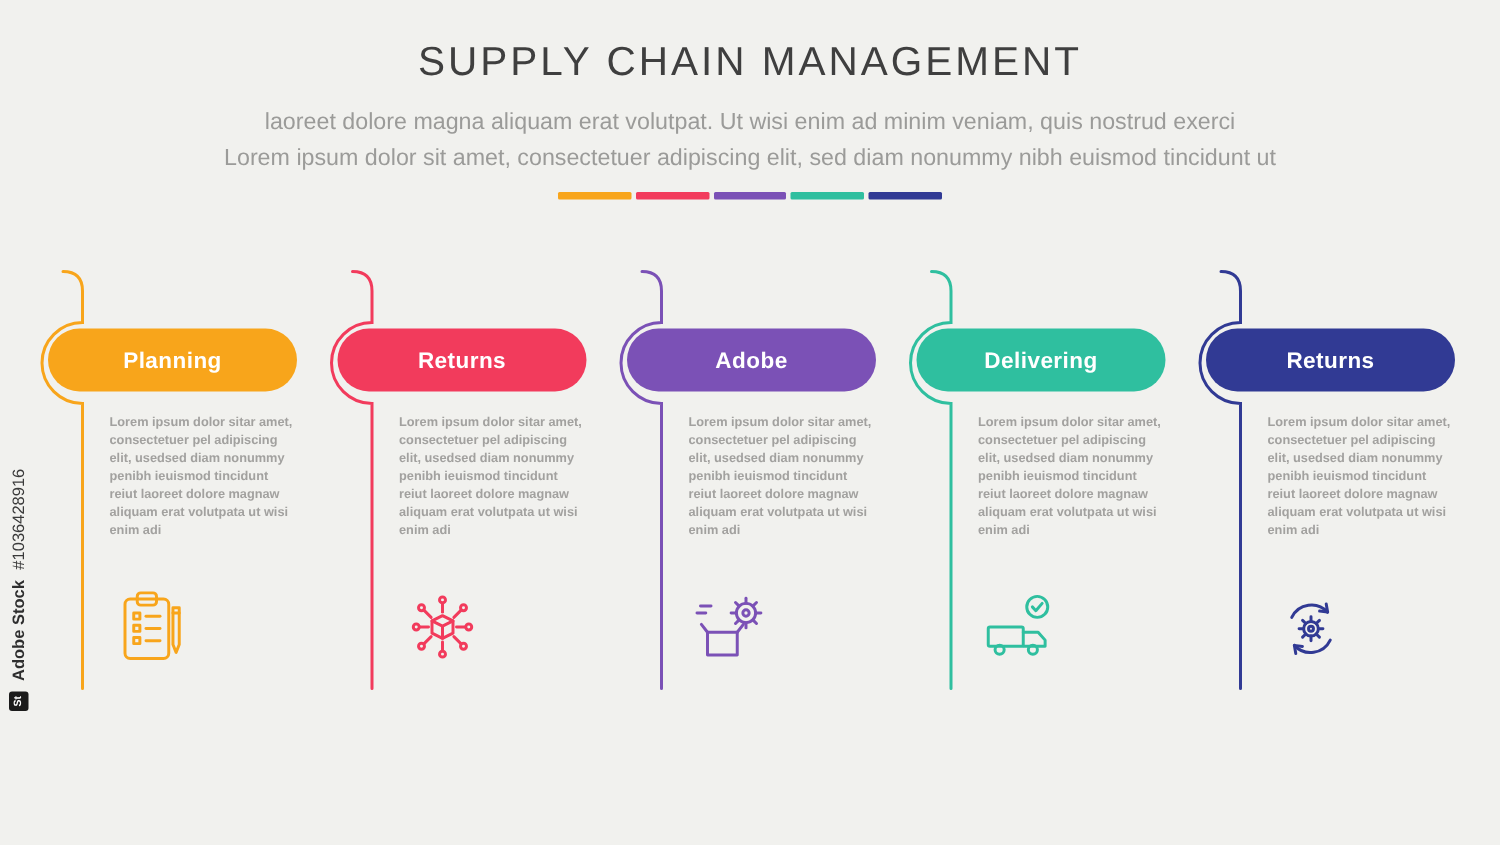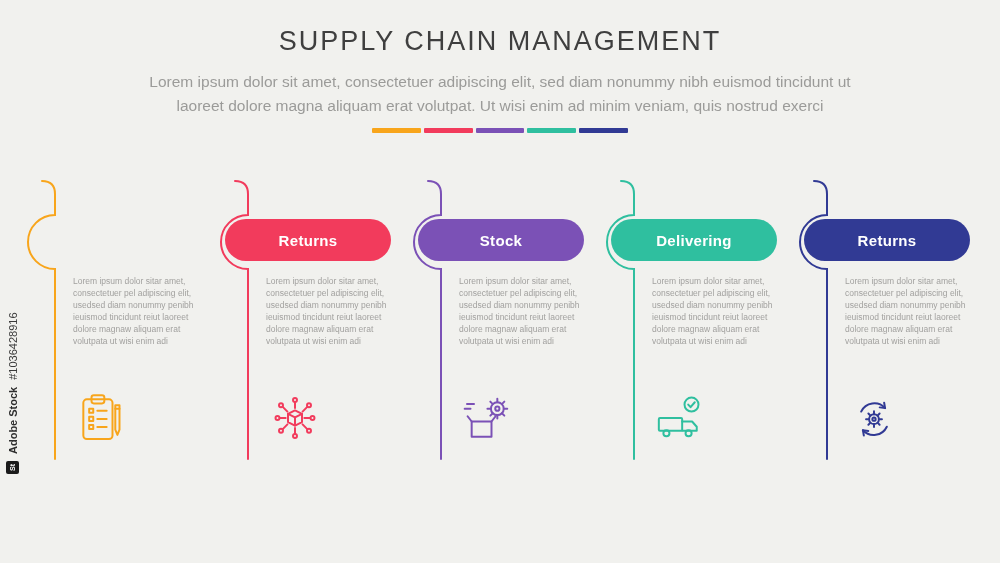--- a/index.html
+++ b/index.html
@@ -38,21 +38,21 @@
     color:var(--accent);
   }
   .pill{
     position:absolute;left:4px;top:39px;width:166px;height:42px;
     border-radius:21px;background:var(--accent);
     display:flex;align-items:center;justify-content:center;
   }
   .pill-label{color:#ffffff;font-size:15px;font-weight:700;letter-spacing:.3px;}
   .body-text{
     position:absolute;left:45px;top:95px;width:126px;margin:0;
-    font-size:8.5px;line-height:1.42;color:#a2a19f;
+    font-size:8.5px;line-height:1.42;color:#a2a19f;font-weight:bold;
   }
   .step-icon{
     position:absolute;left:46px;top:210px;width:56px;height:56px;
     color:var(--accent);
   }
 
   
   .watermark{
     position:absolute;left:6px;top:474px;
     transform:rotate(-90deg);transform-origin:0 0;
@@ -67,37 +67,40 @@
   .wm-brand{font-weight:600;}
   .wm-id{color:#3a3a3a;}
 </style>
 </head>
 <body>
 
 <div class="canvas">
 
   <div class="title">SUPPLY CHAIN MANAGEMENT</div>
   <div class="subtitle">
+    <div>laoreet dolore magna aliquam erat volutpat. Ut wisi enim ad minim veniam, quis nostrud exerci</div>
     <div>Lorem ipsum dolor sit amet, consectetuer adipiscing elit, sed diam nonummy nibh euismod tincidunt ut</div>
-    <div>laoreet dolore magna aliquam erat volutpat. Ut wisi enim ad minim veniam, quis nostrud exerci</div>
   </div>
   <div class="divider">
     <span style="background: rgb(248, 165, 27);"></span>
     <span style="background: rgb(242, 59, 92);"></span>
     <span style="background: rgb(123, 81, 182);"></span>
     <span style="background: rgb(47, 191, 159);"></span>
     <span style="background: rgb(49, 58, 148);"></span>
   </div>
 
   <div class="columns">
 
     <div class="column" style="--accent: #F8A51B;">
       <svg class="outline" width="60" height="280" viewBox="0 0 60 280">
         <path d="M14 1 Q27 1 27 14 L27 35 A27 27 0 0 0 27 89 L27 279" fill="none" stroke="currentColor" stroke-width="2" stroke-linecap="round"></path>
       </svg>
+      <div class="pill">
+        <span class="pill-label">Planning</span>
+      </div>
       <p class="body-text">Lorem ipsum dolor sitar amet, consectetuer pel adipiscing elit, usedsed diam nonummy penibh ieuismod tincidunt reiut laoreet dolore magnaw aliquam erat volutpata ut wisi enim adi</p>
       <div class="step-icon">
         <svg viewBox="0 0 48 48" width="56" height="56" fill="none" stroke="currentColor" stroke-width="1.7" stroke-linecap="round" stroke-linejoin="round">
           <rect x="8" y="8" width="25" height="34" rx="3"></rect>
           <rect x="15" y="4.5" width="11" height="7" rx="2"></rect>
           <rect x="13" y="16" width="3.5" height="3.5"></rect>
           <line x1="20" y1="17.8" x2="28" y2="17.8"></line>
           <rect x="13" y="23" width="3.5" height="3.5"></rect>
           <line x1="20" y1="24.8" x2="28" y2="24.8"></line>
           <rect x="13" y="30" width="3.5" height="3.5"></rect>
@@ -138,21 +141,21 @@
             <circle cx="36" cy="35" r="1.7"></circle>
         </svg>
       </div>
     </div>
 
     <div class="column" style="--accent: #7B51B6;">
       <svg class="outline" width="60" height="280" viewBox="0 0 60 280">
         <path d="M14 1 Q27 1 27 14 L27 35 A27 27 0 0 0 27 89 L27 279" fill="none" stroke="currentColor" stroke-width="2" stroke-linecap="round"></path>
       </svg>
       <div class="pill">
-        <span class="pill-label">Stock</span>
+        <span class="pill-label">Adobe</span>
       </div>
       <p class="body-text">Lorem ipsum dolor sitar amet, consectetuer pel adipiscing elit, usedsed diam nonummy penibh ieuismod tincidunt reiut laoreet dolore magnaw aliquam erat volutpata ut wisi enim adi</p>
       <div class="step-icon">
         <svg viewBox="0 0 48 48" width="56" height="56" fill="none" stroke="currentColor" stroke-width="1.7" stroke-linecap="round" stroke-linejoin="round">
           <circle cx="32" cy="16" r="5.5"></circle>
           <circle cx="32" cy="16" r="1.8"></circle>
           <line x1="37.5" y1="16" x2="40.5" y2="16"></line>
           <line x1="35.9" y1="19.9" x2="38" y2="22"></line>
           <line x1="32" y1="21.5" x2="32" y2="24.5"></line>
           <line x1="28.1" y1="19.9" x2="26" y2="22"></line>

